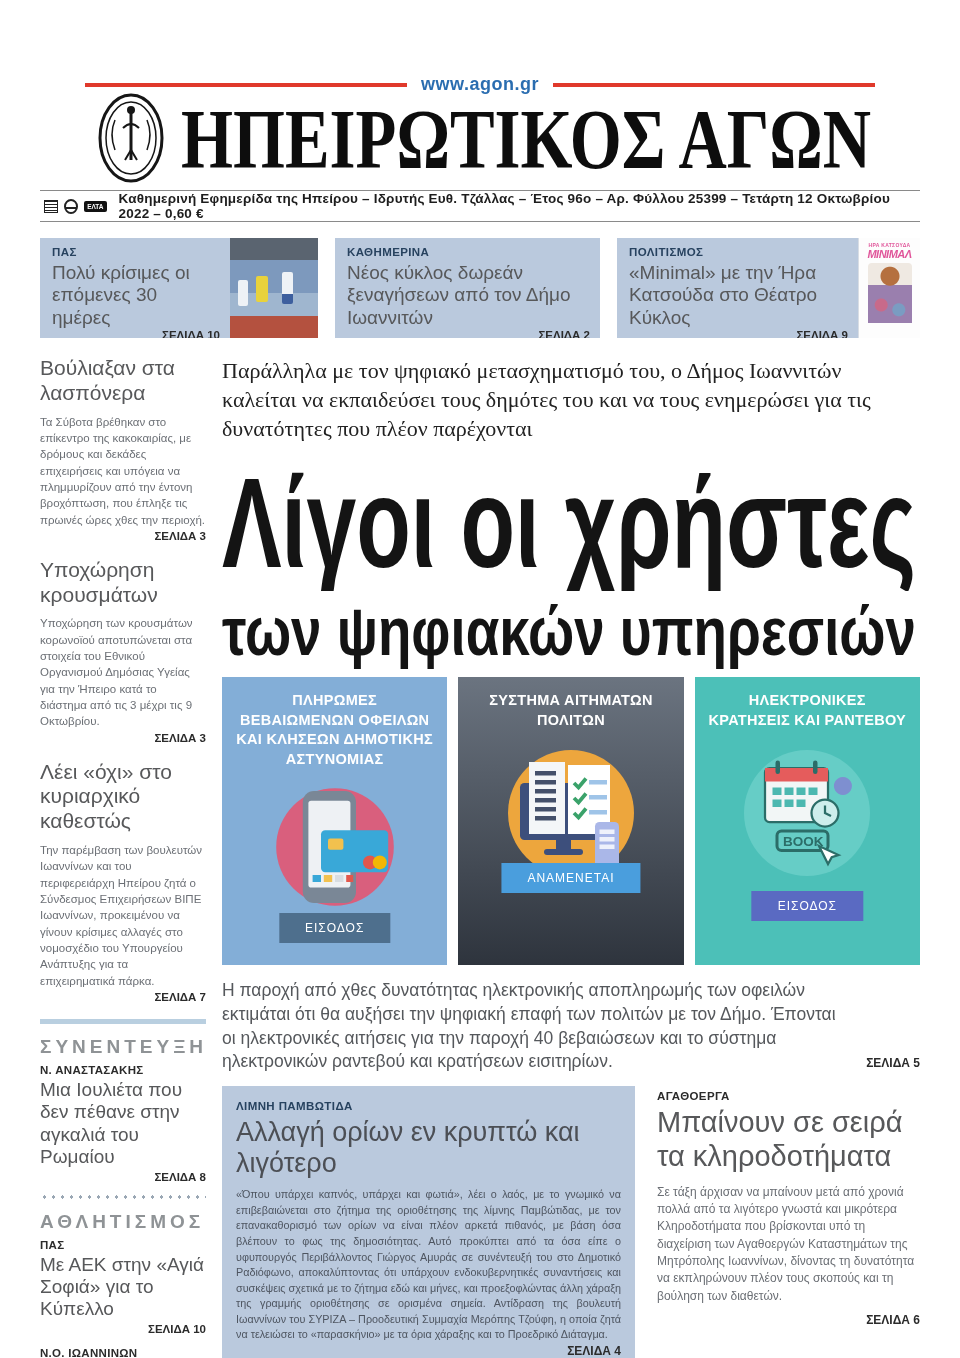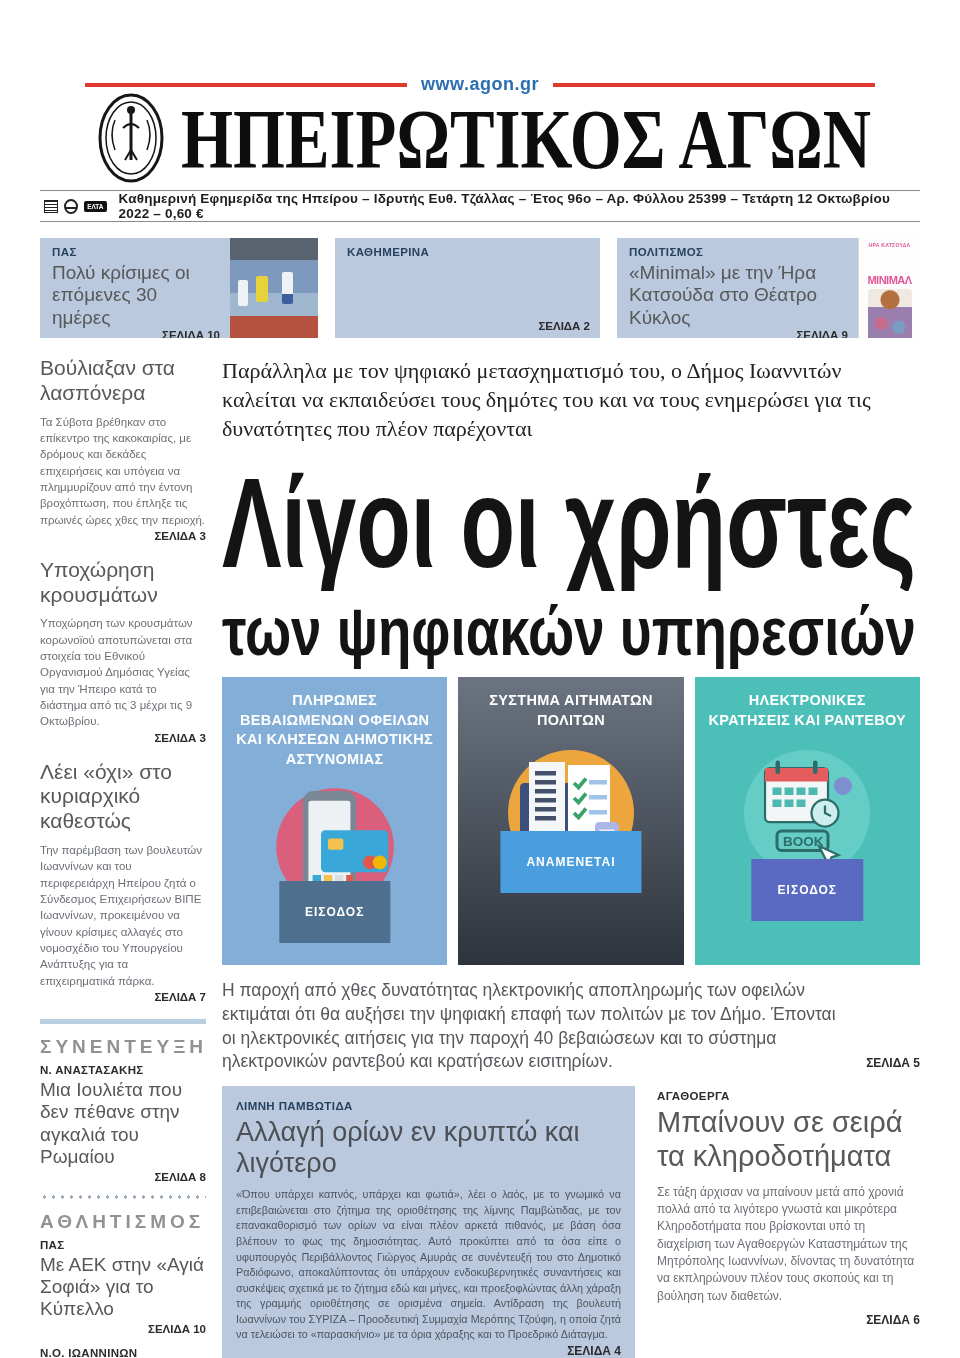--- a/index.html
+++ b/index.html
@@ -36,21 +36,21 @@
   .t1 { width:278px; } .t2 { width:265px; } .t3 { flex:1; }
   .photo-football { width:88px; flex:0 0 88px; position:relative;
     background:linear-gradient(180deg,#5a6470 0 22%,#7d99bd 22% 55%,#9fb6cf 55% 78%,#b4513f 78% 100%); }
   .photo-football .p { position:absolute; border-radius:2px; }
   .p.keeper { left:26px; top:38px; width:12px; height:26px; background:#e8d23c; }
   .p.blue1  { left:52px; top:34px; width:11px; height:32px; background:#eef2f6; border-bottom:10px solid #3d5f9e; }
   .p.blue2  { left:8px;  top:42px; width:10px; height:26px; background:#eef2f6; }
   .poster-minimal { width:62px; flex:0 0 62px; background:#fdfdfd; border-left:1px solid #d8dde4;
     display:flex; flex-direction:column; align-items:center; padding-top:4px; }
   .poster-minimal .pk { font-size:5px; color:#e0559a; font-weight:bold; letter-spacing:.3px; }
-  .poster-minimal .pt { font-size:11px; color:#e0559a; font-weight:bold; letter-spacing:-0.5px;margin-top:26px; }
+  .poster-minimal .pt { font-size:11px; color:#e0559a; font-weight:bold; font-style:italic; letter-spacing:-0.5px; }
   .poster-minimal .figure { margin-top:3px; width:44px; height:60px; border-radius:4px 4px 0 0;
     background:radial-gradient(circle at 50% 22%, #b5703f 0 9px, transparent 10px),
                radial-gradient(circle at 30% 70%, #c86a8a 0 6px, transparent 7px),
                radial-gradient(circle at 70% 78%, #7a9cc2 0 6px, transparent 7px),
                linear-gradient(180deg,#efe9e2 0 36%, #9a7fae 36% 100%); }
 
   
   .content { position:absolute; top:356px; left:40px; right:40px; display:flex; gap:16px; }
   .sidebar { width:166px; flex:0 0 166px; }
   .maincol { width:698px; flex:0 0 698px; }
@@ -75,22 +75,22 @@
   .bighead svg { display:block; }
   .cards { display:flex; gap:11px; margin-top:6px; }
   .card { width:270px; height:288px; position:relative; display:flex; flex-direction:column; align-items:center; }
   .card.c1 { background:#83aed7; }
   .card.c2 { background:linear-gradient(180deg,#6b7480 0%,#2e343d 100%); }
   .card.c3 { background:#4cc0b8; }
   .card .ct { margin-top:14px; padding:0 12px; font-size:14.5px; font-weight:bold; color:#fff;
               text-align:center; line-height:1.35; letter-spacing:.3px; }
   .card .illus { margin-top:8px; }
   .card .btn { position:absolute; left:50%; transform:translateX(-50%);
-               color:#fff; font-size:12px; font-weight:bold; letter-spacing:1px;
-               padding:24px 26px; border:none; cursor:pointer; }
+               color:#fff; font-size:12px; font-weight:normal; letter-spacing:1px;
+               padding:8px 26px; border:none; cursor:pointer; }
   .c1 .btn { bottom:22px; background:#4e6f8d; }
   .c2 .btn { bottom:72px; background:#4a9edd; }
   .c3 .btn { bottom:44px; background:#5a6ac2; }
 
   .summary-wrap { position:relative; margin-top:14px; }
   .summary { font-size:17.5px; color:#55585c; line-height:1.36; padding-right:70px; }
   .summary-wrap .pageref { position:absolute; right:0; bottom:4px; font-size:12px; }
 
   .bottomgrid { display:flex; gap:22px; margin-top:12px; }
   .lakebox { width:413px; flex:0 0 413px; background:#bac9dd; padding:10px 14px 8px; position:relative; }
@@ -146,20 +146,21 @@
       </div>
       <div class="photo-football">
         <div class="p keeper"></div>
         <div class="p blue1"></div>
         <div class="p blue2"></div>
       </div>
     </div>
     <div class="teaser t2">
       <div class="tx">
         <span class="kicker">ΚΑΘΗΜΕΡΙΝΑ</span>
+        <h3>Νέος κύκλος δωρεάν ξεναγήσεων από τον Δήμο Ιωαννιτών</h3>
         <span class="pageref">ΣΕΛΙΔΑ 2</span>
       </div>
     </div>
     <div class="teaser t3">
       <div class="tx">
         <span class="kicker">ΠΟΛΙΤΙΣΜΟΣ</span>
         <h3>«Minimal» με την Ήρα Κατσούδα στο Θέατρο Κύκλος</h3>
         <span class="pageref">ΣΕΛΙΔΑ 9</span>
       </div>
       <div class="poster-minimal">

